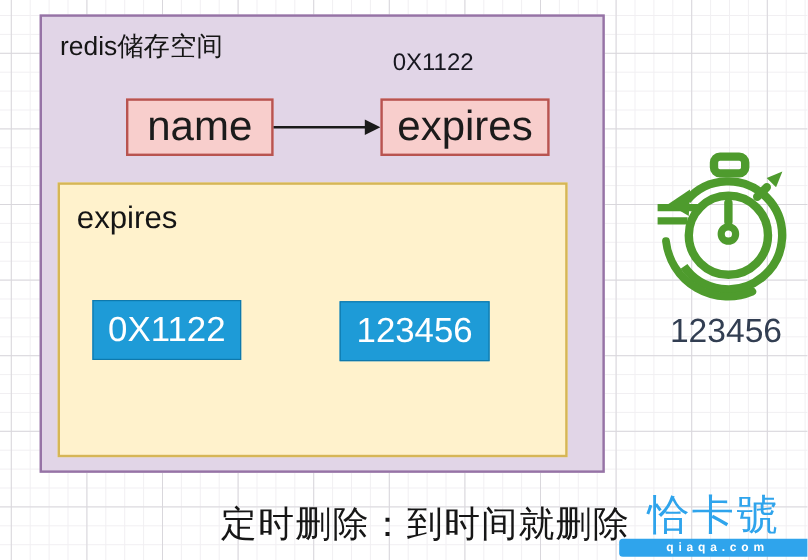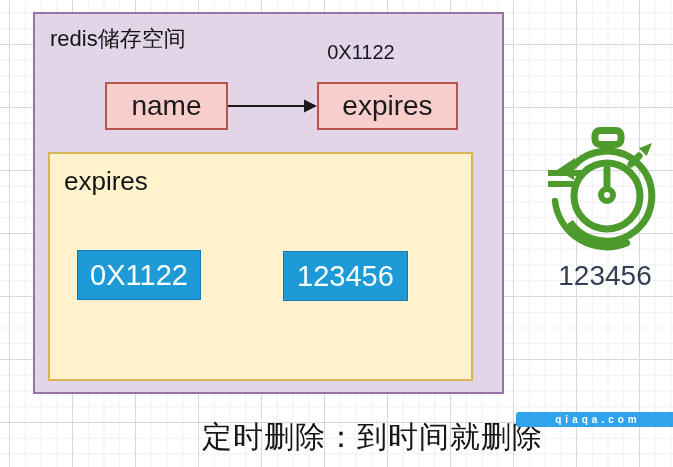--- a/index.html
+++ b/index.html
@@ -28,21 +28,21 @@
     font-size:22px;color:#151515;
   }
   .pointer-label{
     position:absolute;left:320px;top:41px;width:82px;
     text-align:center;font-size:20px;color:#17171f;
   }
   .kv-box{
     position:absolute;height:48px;
     background:#F8CECC;border:2px solid #B85450;
     display:flex;align-items:center;justify-content:center;
-    font-size:28px;color:#1b1b1b;
+    font-size:35px;color:#1b1b1b;
   }
   .name-box{left:105px;top:82px;width:123px;}
   .cabbage-box{left:317px;top:82px;width:141px;}
   .kv-arrow{position:absolute;left:227px;top:96px;}
   .expires-box{
     position:absolute;left:48px;top:152px;width:425px;height:229px;
     background:#FFF2CC;border:2px solid #D6B656;
   }
   .expires-title{
     position:absolute;left:14px;top:12px;
@@ -56,21 +56,21 @@
   }
   .entry-address{left:77px;top:250px;width:124px;}
   .entry-time{left:283px;top:251px;width:125px;}
   .timer-figure{position:absolute;left:540px;top:124px;width:130px;}
   .stopwatch{position:absolute;left:2px;top:0;width:126px;height:140px;}
   .timer-value{
     position:absolute;left:0;top:136px;width:130px;
     text-align:center;font-size:28px;color:#323E52;
   }
   .caption{
-    position:absolute;left:202px;top:417px;
+    position:absolute;left:184px;top:417px;
     font-size:30px;font-weight:500;color:#161616;letter-spacing:1px;
     white-space:nowrap;
   }
   .logo{position:absolute;left:516px;top:411px;width:158px;}
   .logo-brand{
     font-size:35px;line-height:37px;color:#2FA4EC;
     letter-spacing:2px;white-space:nowrap;text-align:center;
   }
   .logo-domain-bar{
     margin-top:1px;width:160px;height:15px;border-radius:3px;
@@ -133,18 +133,19 @@
         <polygon points="33,34 15,46 32,56"></polygon>
         <polygon points="110,19 104.7,32.1 96.9,24.3"></polygon>
       </g>
     </svg>
     <div class="timer-value">123456</div>
   </div>
 
   <div class="caption">定时删除：到时间就删除</div>
 
   <div class="logo">
+    <div class="logo-brand">恰卡號</div>
     <div class="logo-domain-bar">
       <span class="logo-domain-text">qiaqa.com</span>
     </div>
   </div>
 
 </div>
 
 </body></html>

